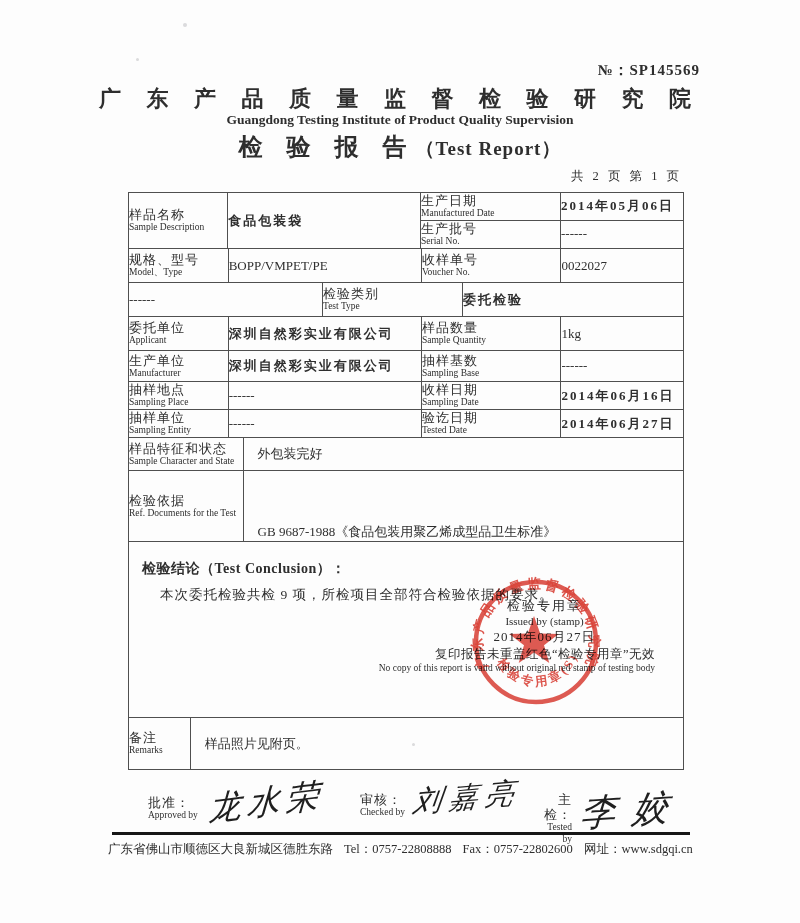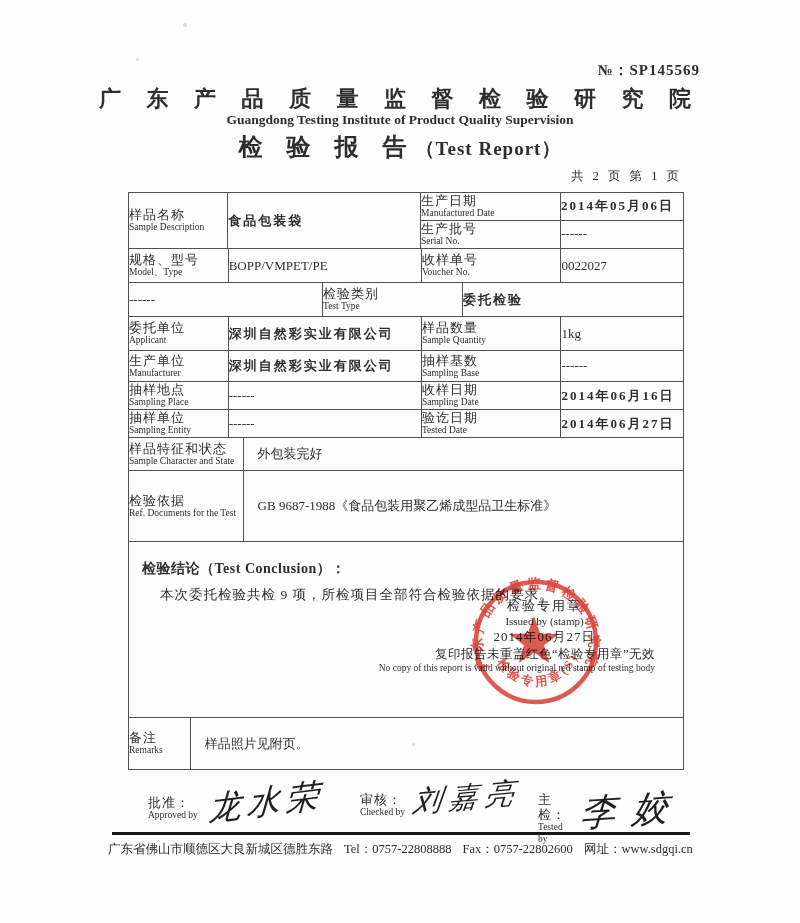--- a/index.html
+++ b/index.html
@@ -223,21 +223,21 @@
     <div class="cell noborder leftval" style="width:441px;">
       <span class="val">外包装完好</span>
     </div>
   </div>
 
   <div class="trow" style="height:71px;">
     <div class="cell" style="width:115px;">
       <span class="lab-cn">检验依据</span>
       <span class="lab-en">Ref. Documents for the Test</span>
     </div>
-    <div class="cell noborder leftval" style="width:441px;">
+    <div class="cell noborder leftval" style="width:441px;justify-content:flex-end;">
       <span class="val">GB 9687-1988《食品包装用聚乙烯成型品卫生标准》</span>
     </div>
   </div>
 
   <div class="trow" style="height:176px;">
     <div class="concl" style="width:556px;">
       <div class="concl-head">检验结论（Test Conclusion）：</div>
       <div class="concl-text">本次委托检验共检 9 项，所检项目全部符合检验依据的要求。</div>
 
       <div class="stamp-textblock">
@@ -286,21 +286,21 @@
     </div>
     <span class="sig-name sig1">龙水荣</span>
   </div>
   <div class="sig-group" style="left:232px;top:10px;">
     <div class="sig-lab">
       <span class="lab-cn">审核：</span>
       <span class="lab-en">Checked by</span>
     </div>
     <span class="sig-name sig2">刘嘉亮</span>
   </div>
-  <div class="sig-group" style="left:410px;top:10px;">
+  <div class="sig-group" style="left:410px;top:10px;text-align:right;">
     <div class="sig-lab">
       <span class="lab-cn">主检：</span>
       <span class="lab-en">Tested by</span>
     </div>
     <span class="sig-name sig3">李姣</span>
   </div>
 </div>
 
 <div class="foot-rule"></div>
 <div class="footer">

